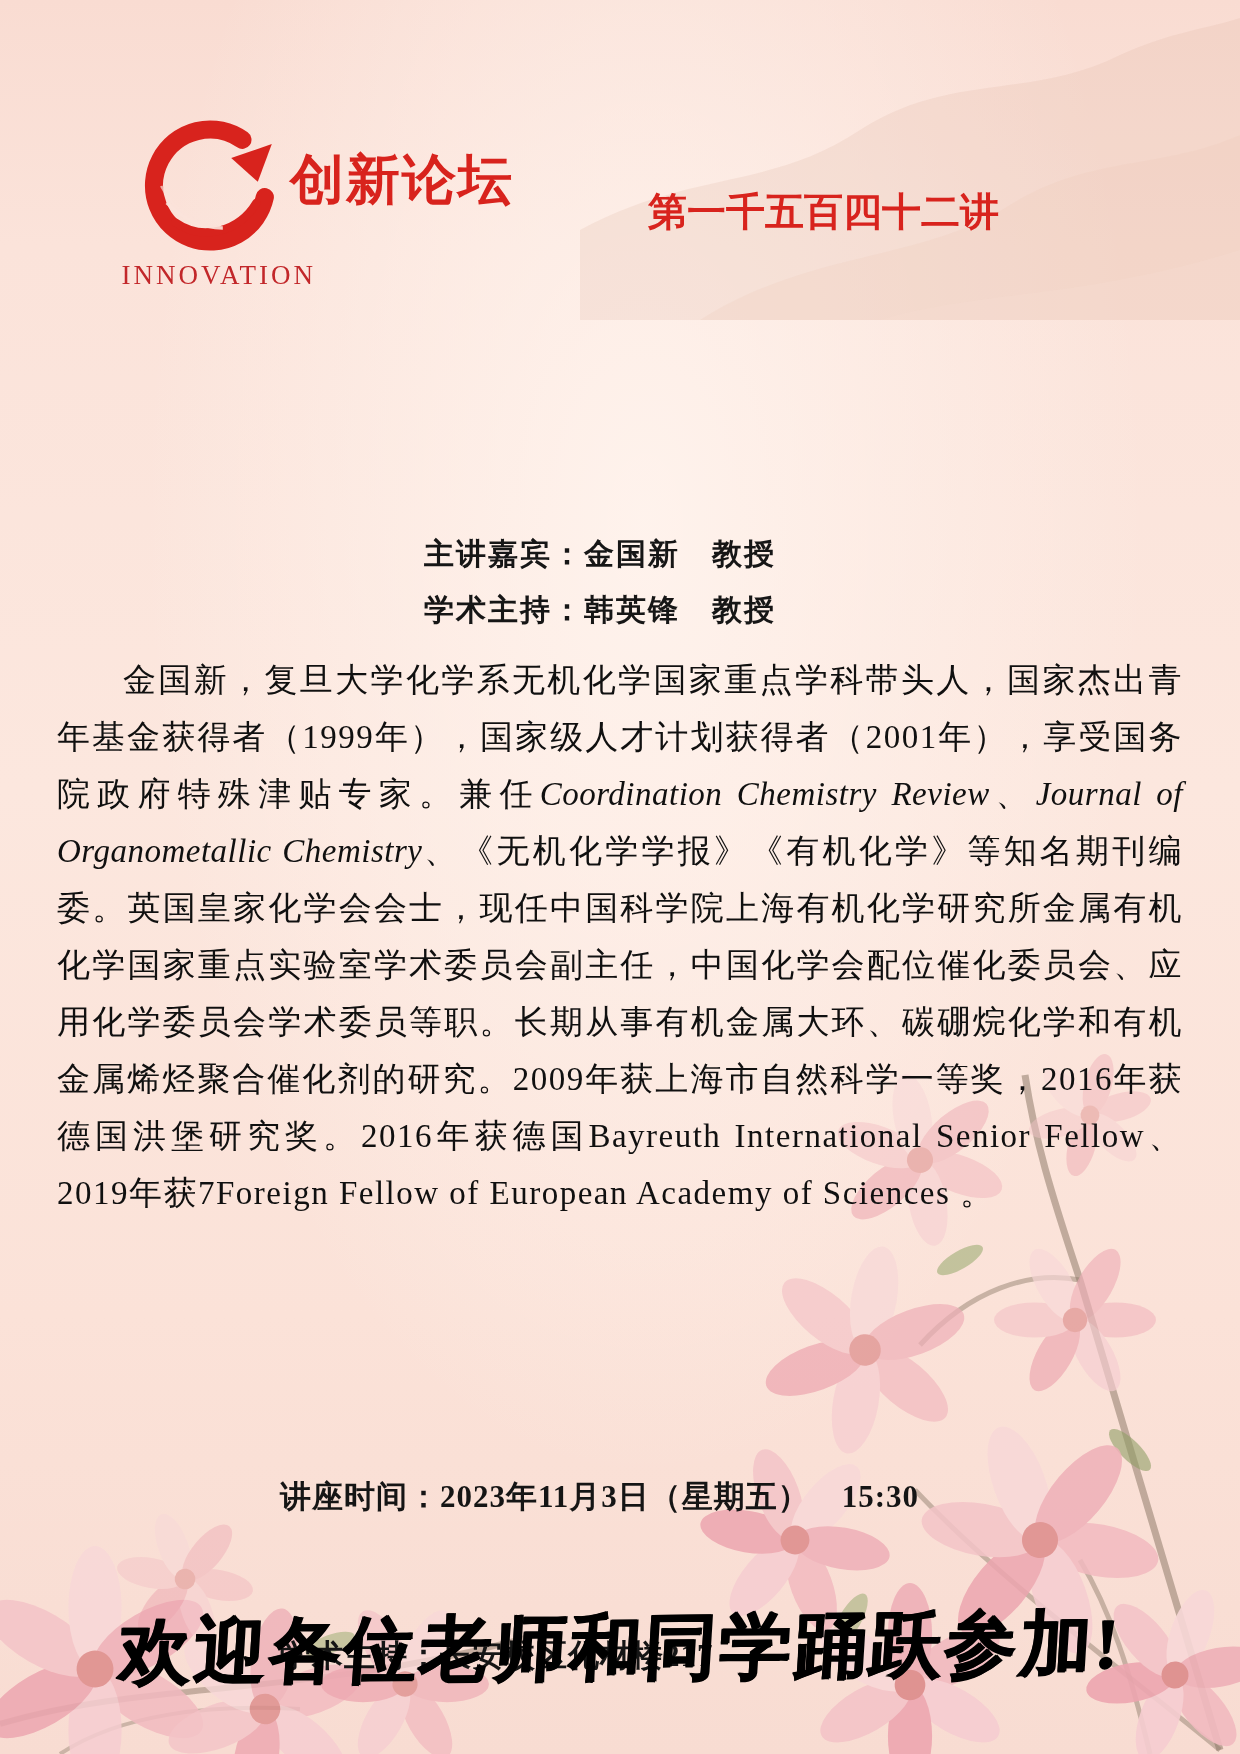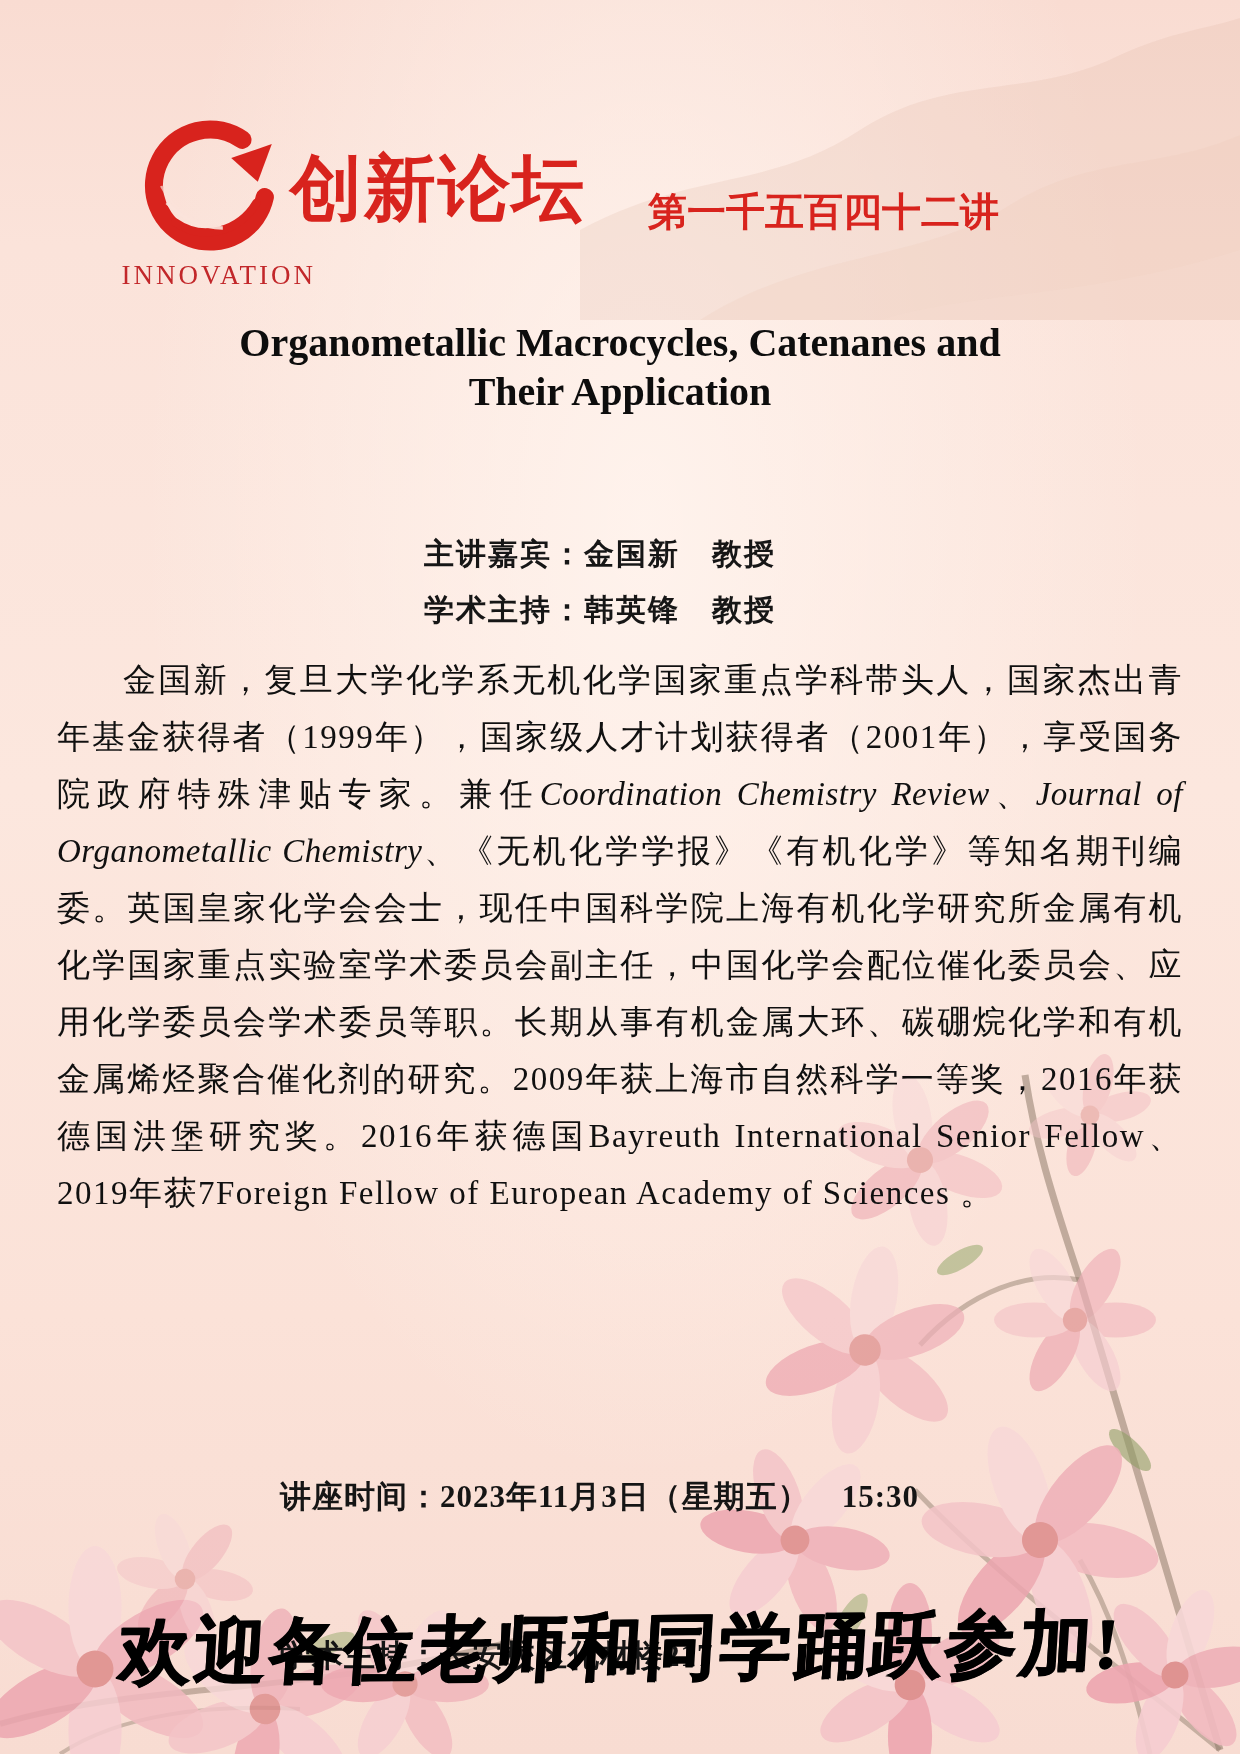--- a/index.html
+++ b/index.html
@@ -22,21 +22,21 @@
   .logo{position:absolute;left:96px;top:116px;width:220px;text-align:right;}
   .logo-mark{width:152px;height:140px;display:block;margin:0 auto;}
   .logo-word{
     margin-top:4px;
     font-family:"Liberation Serif","DejaVu Serif",serif;
     font-size:27px;letter-spacing:3px;color:#c2272a;font-weight:500;
   }
   .forum-title{
     position:absolute;left:290px;top:152px;
     font-family:"Liberation Sans","DejaVu Sans",sans-serif;
-    font-weight:900;font-size:72px;line-height:1;color:#d8231d;letter-spacing:2px;
+    font-weight:900;font-size:54px;line-height:1;color:#d8231d;letter-spacing:2px;
   }
   .session-number{
     position:absolute;left:648px;top:192px;
     font-family:"Liberation Sans","DejaVu Sans",sans-serif;
     font-weight:900;font-size:39px;line-height:1;color:#d8231d;letter-spacing:0px;
   }
   .lecture-title{
     position:absolute;left:0;top:318px;width:100%;
     text-align:center;font-weight:700;font-size:40px;line-height:49px;
     font-family:"Liberation Serif","DejaVu Serif",serif;color:#0d0d0d;
@@ -121,24 +121,20 @@
       <path d="M68 30 L97 20 L87 47 Z" fill="#d8231d"></path>
       <path d="M28 76 C 48 90 74 82 86 62" fill="none" stroke="#d8231d" stroke-width="6" stroke-linecap="round"></path>
       <path d="M22 62 C 34 74 48 80 62 80" stroke="#fbe3da" stroke-width="2.5" fill="none" opacity="0.9"></path>
       <path d="M18 50 C 26 66 40 76 56 79" stroke="#fbe3da" stroke-width="1.8" fill="none" opacity="0.7"></path>
     </svg>
     <div class="logo-word">INNOVATION</div>
   </div>
   <div class="forum-title">创新论坛</div>
   <div class="session-number">第一千五百四十二讲</div>
 
-  <div class="lecture-title">
-    <div>Organometallic Macrocycles, Catenanes and</div>
-    <div>Their Application</div>
-  </div>
 
   <div class="speakers">
     <div>主讲嘉宾：金国新　教授</div>
     <div>学术主持：韩英锋　教授</div>
   </div>
 
   <p class="bio"><span>金国新，复旦大学化学系无机化学国家重点学科带头人，国家杰出青年基金获得者（1999年），国家级人才计划获得者（2001年），享受国务院政府特殊津贴专家。兼任</span><em class="jrnl">Coordination Chemistry Review</em><span>、</span><em class="jrnl">Journal of Organometallic Chemistry</em><span>、《无机化学学报》《有机化学》等知名期刊编委。英国皇家化学会会士，现任中国科学院上海有机化学研究所金属有机化学国家重点实验室学术委员会副主任，中国化学会配位催化委员会、应用化学委员会学术委员等职。长期从事有机金属大环、碳硼烷化学和有机金属烯烃聚合催化剂的研究。2009年获上海市自然科学一等奖，2016年获德国洪堡研究奖。2016年获德国Bayreuth International Senior Fellow、2019年获7Foreign Fellow of European Academy of Sciences 。</span></p>
 
   <div class="details">
     <div>讲座时间：2023年11月3日（星期五）　15:30</div>

